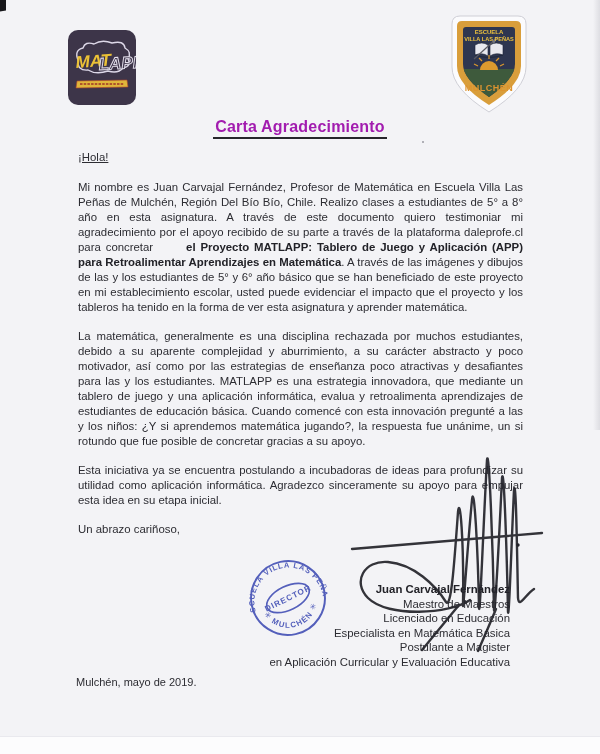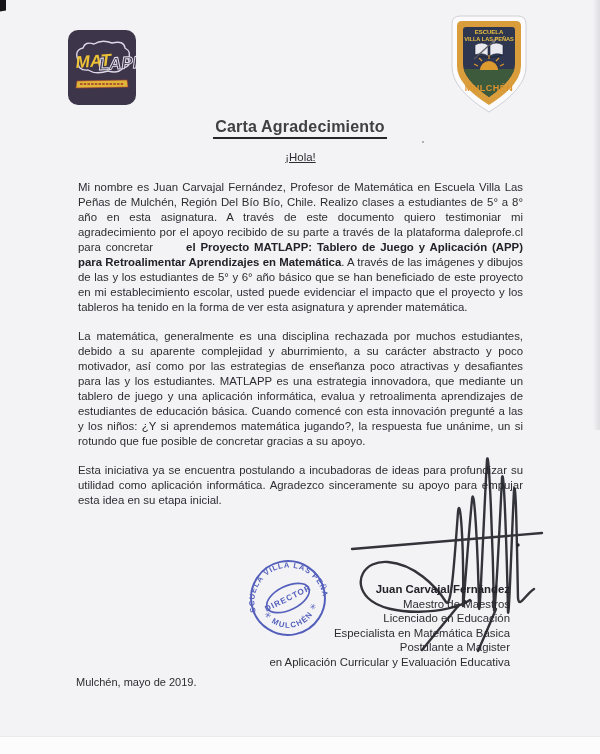--- a/index.html
+++ b/index.html
@@ -20,33 +20,33 @@
   .speck{position:absolute;left:422px;top:141px;width:2px;height:2px;border-radius:50%;background:#9a9aa2;}
 
   
   .matlapp-logo{position:absolute;left:68px;top:30px;width:68px;height:75px;}
   .school-badge{position:absolute;left:448px;top:13px;width:82px;height:102px;}
 
   
   .title-row{position:absolute;left:0;top:118px;width:600px;text-align:center;}
   .title-text{
     display:inline-block;
-    font-size:16px;font-weight:bold;color:#404040;
+    font-size:16px;font-weight:bold;color:#a21caf;
     border-bottom:2px solid #26262b;padding:0 2px 1px 2px;
     letter-spacing:.2px;
   }
 
   
   .body-col{position:absolute;left:78px;top:150px;width:445px;}
   .body-col p{
     margin:0 0 14px 0;
     font-size:11.4px;line-height:15px;
     text-align:justify;color:#2c2c32;
   }
-  .body-col .greeting{margin-bottom:15px;text-align:center;text-decoration:underline;}
+  .body-col .greeting{margin-bottom:15px;text-align:left;text-decoration:underline;}
   .body-col .closing{margin:12px 0 0 0;text-align:left;}
   .bold-seg{font-weight:bold;color:#222228;margin-left:28px;}
 
   
   .signature-svg{position:absolute;left:338px;top:448px;width:220px;height:215px;z-index:4;}
 
   
   .stamp-svg{position:absolute;left:247px;top:557px;width:82px;height:82px;transform:rotate(-12deg);opacity:.9;z-index:3;}
 
   
@@ -113,20 +113,21 @@
 
   <div class="title-row">
     <span class="title-text">Carta Agradecimiento</span>
   </div>
 
   <div class="body-col">
     <p class="greeting">¡Hola!</p>
     <p><span>Mi nombre es Juan Carvajal Fernández, Profesor de Matemática en Escuela Villa Las Peñas de Mulchén, Región Del Bío Bío, Chile. Realizo clases a estudiantes de 5° a 8° año en esta asignatura. A través de este documento quiero testimoniar mi agradecimiento por el apoyo recibido de su parte a través de la plataforma daleprofe.cl para concretar </span><span class="bold-seg">el Proyecto MATLAPP: Tablero de Juego y Aplicación (APP) para Retroalimentar Aprendizajes en Matemática</span><span>. A través de las imágenes y dibujos de las y los estudiantes de 5° y 6° año básico que se han beneficiado de este proyecto en mi establecimiento escolar, usted puede evidenciar el impacto que el proyecto y los tableros ha tenido en la forma de ver esta asignatura y aprender matemática.</span></p>
     <p>La matemática, generalmente es una disciplina rechazada por muchos estudiantes, debido a su aparente complejidad y aburrimiento, a su carácter abstracto y poco motivador, así como por las estrategias de enseñanza poco atractivas y desafiantes para las y los estudiantes. MATLAPP es una estrategia innovadora, que mediante un tablero de juego y una aplicación informática, evalua y retroalimenta aprendizajes de estudiantes de educación básica. Cuando comencé con esta innovación pregunté a las y los niños: ¿Y si aprendemos matemática jugando?, la respuesta fue unánime, un si rotundo que fue posible de concretar gracias a su apoyo.</p>
     <p>Esta iniciativa ya se encuentra postulando a incubadoras de ideas para profundizar su utilidad como aplicación informática. Agradezco sinceramente su apoyo para empujar esta idea en su etapa inicial.</p>
+    <p class="closing">Un abrazo cariñoso,</p>
   </div>
 
   <svg class="signature-svg" viewBox="0 0 220 215" xmlns="http://www.w3.org/2000/svg">
     <g fill="none" stroke="#23232a" stroke-width="2.4" stroke-linecap="round" opacity="0.92">
       <path d="M132,152 C112,166 50,170 30,150 C14,134 26,112 50,114 C76,116 98,138 108,154
                C113,161 116,120 120,64 C122,46 126,92 125,157
                C125,168 130,92 134,52 C136,32 140,102 141,160
                C142,172 146,62 149,12 C151,-4 155,102 156,162
                C157,172 162,72 164,30 C166,14 169,112 170,164
                C171,174 174,82 176,42 C178,28 179,102 180,150 C181,161 187,147 196,141"></path>

